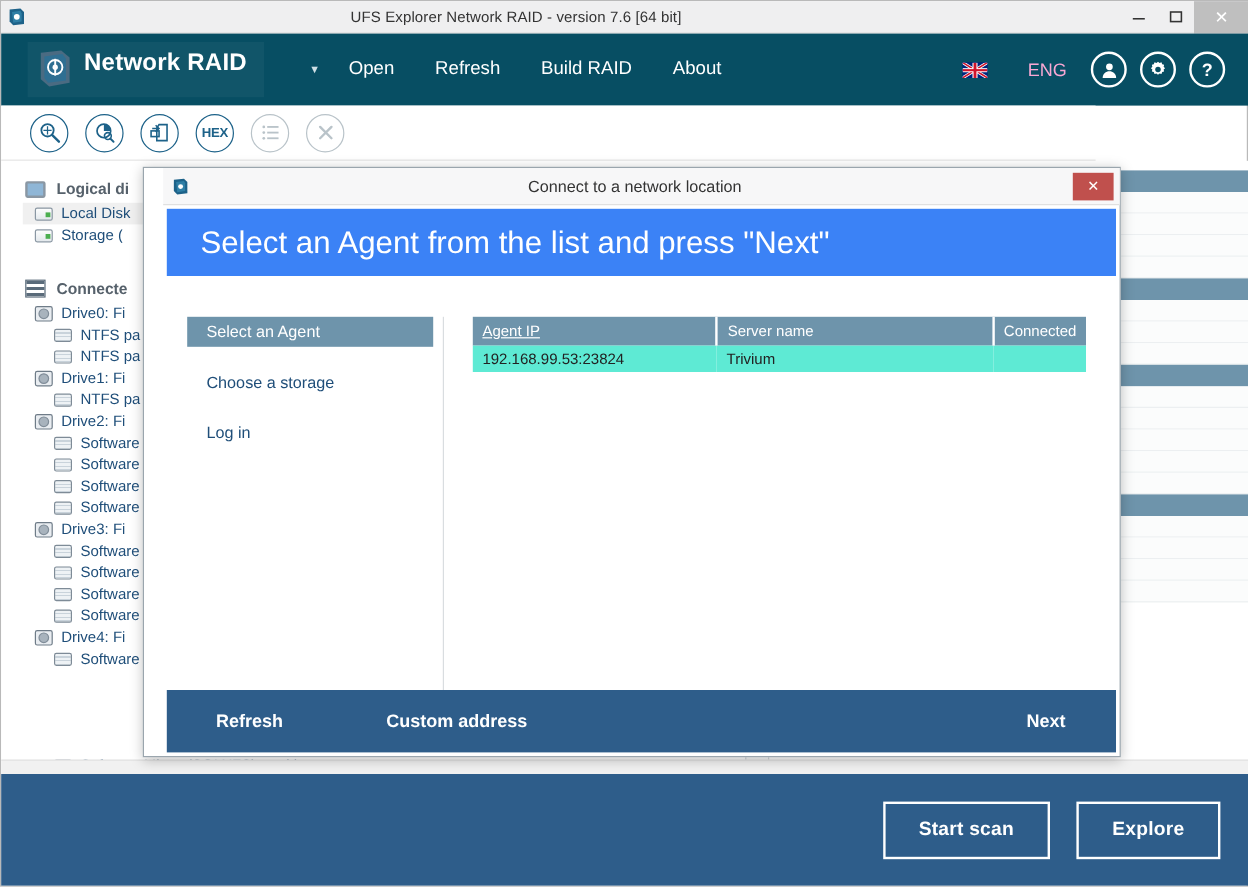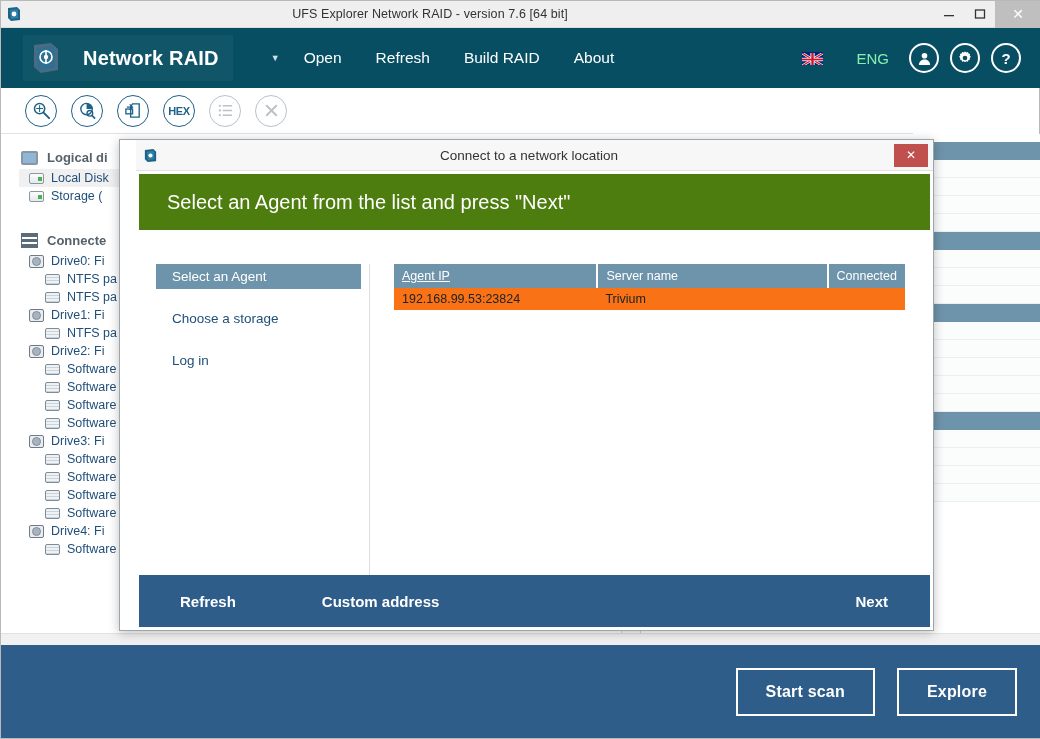--- a/index.html
+++ b/index.html
@@ -43,21 +43,21 @@
   .tb-btn.close { width: 46px; background: #bfbfbf; color: #fff; font-size: 14px; }
 
   
   .navbar {
     position: absolute; top: 27px; left: 0;
     width: 1040px; height: 60px;
     background: #074e63;
     display: flex; align-items: center;
   }
   .brand {
-    display: flex; align-items: center; gap: 22px;
+    display: flex; align-items: flex-start; gap: 9px;
     margin-left: 22px;
     background: rgba(255,255,255,0.045);
     padding: 6px 14px 6px 8px;
     height: 46px;
   }
   .brand-logo { width: 30px; height: 32px; position: relative; }
   .brand-text {
     color: #ffffff; font-size: 20px; font-weight: bold;
     letter-spacing: .2px;
   }
@@ -70,21 +70,21 @@
     padding: 6px 17px; cursor: default;
   }
   .nav-right {
     margin-left: auto; display: flex; align-items: center;
     margin-right: 20px; gap: 11px;
   }
   .flag {
     width: 21px; height: 13px; position: relative; overflow: hidden;
     background: #00247d; display:inline-block;
   }
-  .lang-label { color: #86efac; font-size: 15px; margin-left: 22px; margin-right: 9px;}
+  .lang-label { color: #f9a8d4; font-size: 15px; margin-left: 22px; margin-right: 9px;}
   .circ-btn {
     width: 30px; height: 30px; border-radius: 50%;
     border: 2px solid #ffffff;
     display: flex; align-items: center; justify-content: center;
     color: #ffffff; font-size: 15px; font-weight: bold;
   }
 
   
   .toolbar {
     position: absolute; top: 87px; left: 0;
@@ -213,24 +213,24 @@
   .dlg-title-text {
     flex: 1; text-align: center; font-size: 13.5px; color: #333;
   }
   .dlg-close {
     width: 34px; height: 23px; margin-right: 5px;
     background: #c0504d; color: #ffffff;
     display: flex; align-items: center; justify-content: center;
     font-size: 12px;
   }
   .dlg-banner {
-    height: 56px; background: #4d7c0f;
+    height: 56px; background: #3b82f6;
     display: flex; align-items: center;
     padding-left: 28px;
-    color: #ffffff; font-size: 20px;
+    color: #ffffff; font-size: 26px;
     margin: 3px 3px 0 3px;
   }
   .dlg-body {
     flex: 1; display: flex; padding: 34px 0 0 0; background: #ffffff;
     margin: 0 3px;
   }
   .dlg-steps {
     width: 214px; border-right: 1px solid #d9dde0;
     padding-right: 8px; margin-left: 17px;
   }
@@ -245,21 +245,21 @@
   .agent-table { width: 100%; border-collapse: collapse; }
   .agent-table th {
     background: #6e94ab; color: #ffffff;
     font-weight: normal; font-size: 12.5px;
     text-align: left; padding: 5px 8px; height: 21px;
     border-right: 2px solid #ffffff;
   }
   .agent-table th:last-child { border-right: 0; }
   .agent-table td {
     font-size: 12.5px; color: #222; padding: 4px 8px;
-    background: #f97316;
+    background: #5eead4;
   }
   .col-ip { width: 41%; text-decoration: underline; }
   .col-name { width: 48%; }
   .col-conn { width: 11%; }
   .dlg-footer {
     height: 52px; background: #2e5d8a;
     margin: 0 3px 3px 3px;
     display: flex; align-items: center;
     color: #ffffff;
   }

